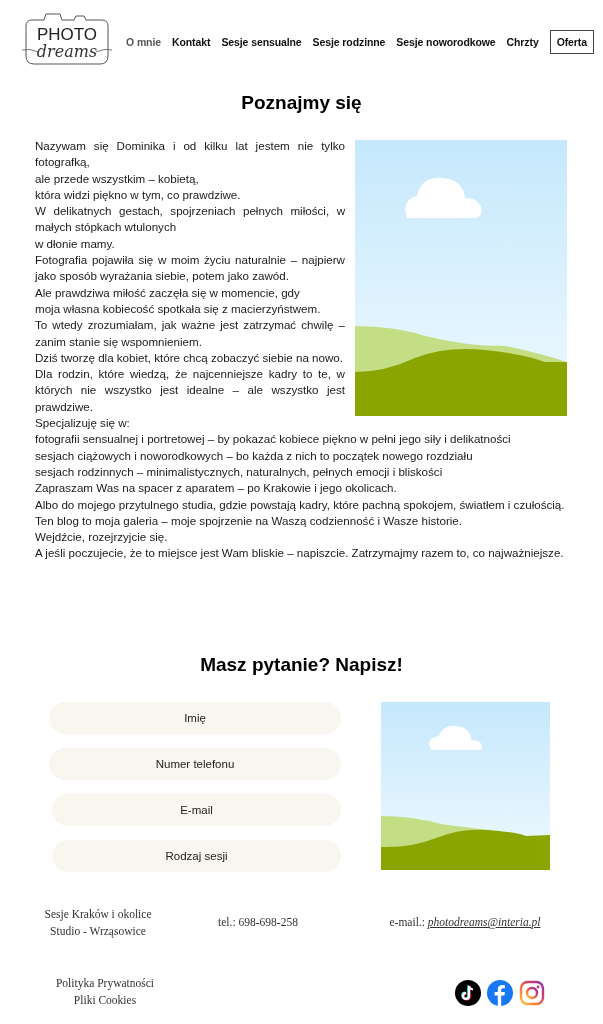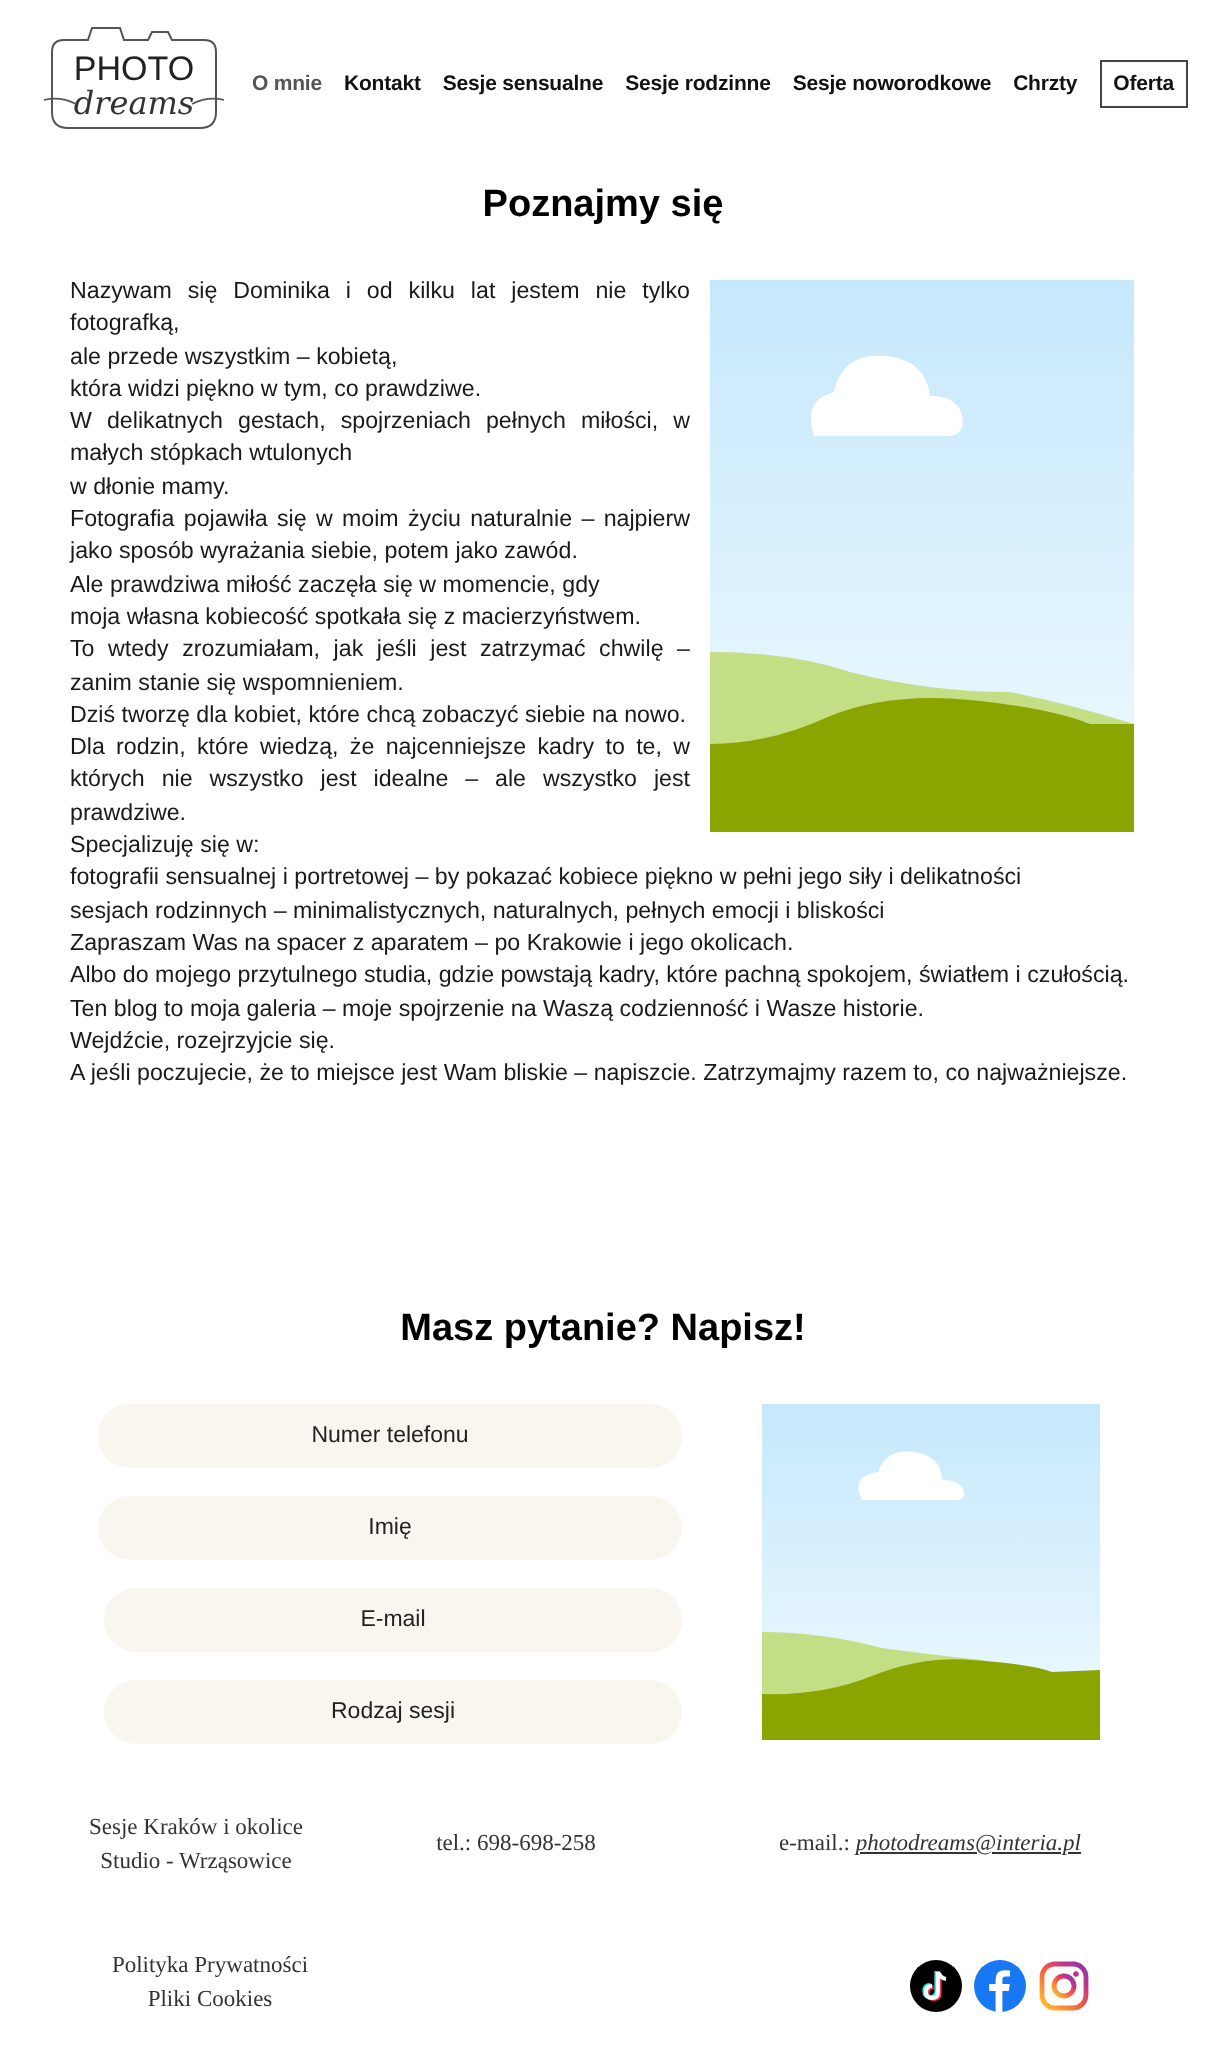--- a/index.html
+++ b/index.html
@@ -71,38 +71,39 @@
     </svg>
   </div>
   <p>Nazywam się Dominika i od kilku lat jestem nie tylko fotografką,</p>
   <p>ale przede wszystkim – kobietą,</p>
   <p>która widzi piękno w tym, co prawdziwe.</p>
   <p>W delikatnych gestach, spojrzeniach pełnych miłości, w małych stópkach wtulonych</p>
   <p>w dłonie mamy.</p>
   <p>Fotografia pojawiła się w moim życiu naturalnie – najpierw jako sposób wyrażania siebie, potem jako zawód.</p>
   <p>Ale prawdziwa miłość zaczęła się w momencie, gdy</p>
   <p>moja własna kobiecość spotkała się z macierzyństwem.</p>
-  <p>To wtedy zrozumiałam, jak jeśli jest zatrzymać chwilę – zanim stanie się wspomnieniem.</p>
+  <p>To wtedy zrozumiałam, jak ważne jest zatrzymać chwilę – zanim stanie się wspomnieniem.</p>
   <p>Dziś tworzę dla kobiet, które chcą zobaczyć siebie na nowo.</p>
   <p>Dla rodzin, które wiedzą, że najcenniejsze kadry to te, w których nie wszystko jest idealne – ale wszystko jest prawdziwe.</p>
   <p>Specjalizuję się w:</p>
   <p>fotografii sensualnej i portretowej – by pokazać kobiece piękno w pełni jego siły i delikatności</p>
+  <p>sesjach ciążowych i noworodkowych – bo każda z nich to początek nowego rozdziału</p>
   <p>sesjach rodzinnych – minimalistycznych, naturalnych, pełnych emocji i bliskości</p>
   <p>Zapraszam Was na spacer z aparatem – po Krakowie i jego okolicach.</p>
   <p>Albo do mojego przytulnego studia, gdzie powstają kadry, które pachną spokojem, światłem i czułością.</p>
   <p>Ten blog to moja galeria – moje spojrzenie na Waszą codzienność i Wasze historie.</p>
   <p>Wejdźcie, rozejrzyjcie się.</p>
   <p>A jeśli poczujecie, że to miejsce jest Wam bliskie – napiszcie. Zatrzymajmy razem to, co najważniejsze.</p>
 </div>
 
 <h2 class="h1" style="top:654px;">Masz pytanie? Napisz!</h2>
 
 <div class="form">
+  <div class="pill">Imię</div>
   <div class="pill">Numer telefonu</div>
-  <div class="pill">Imię</div>
   <div class="pill" style="margin-left:3px;">E-mail</div>
   <div class="pill" style="margin-left:3px;">Rodzaj sesji</div>
 </div>
 
 <div class="form-img">
   <svg class="landscape" viewBox="0 0 169 168" preserveAspectRatio="none">
     <defs>
       <linearGradient id="sky2" x1="0" y1="0" x2="0" y2="1">
         <stop offset="0" stop-color="#c5e8fc"></stop>
         <stop offset="1" stop-color="#f0faff"></stop>

